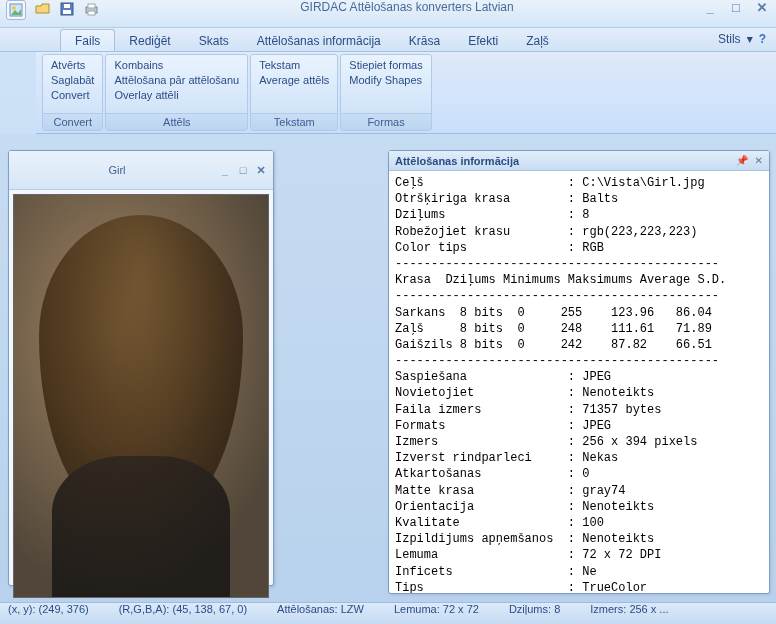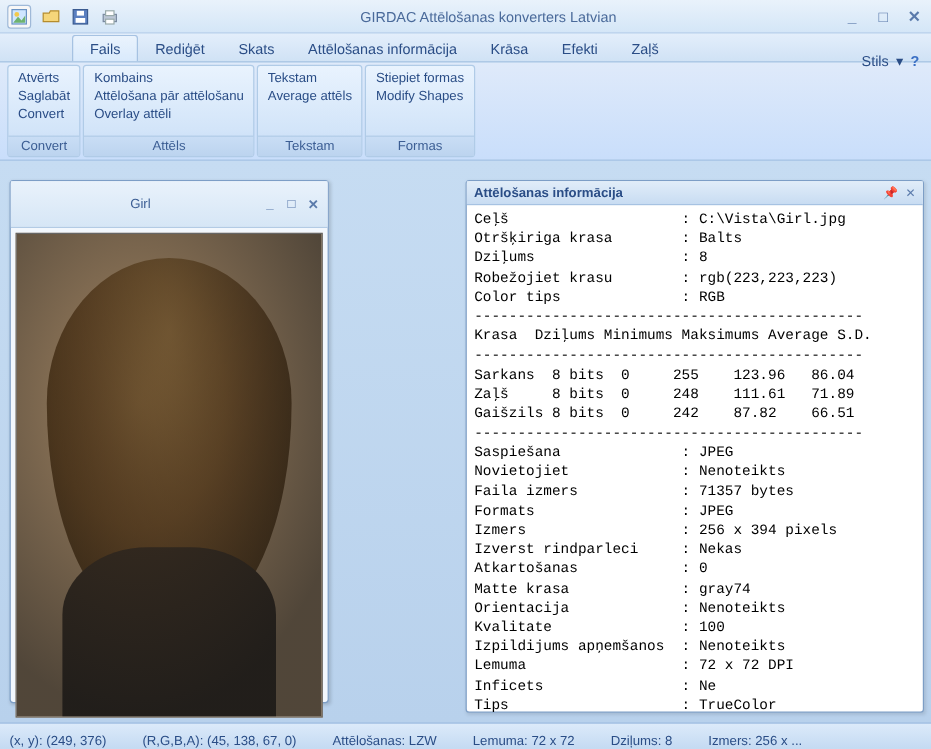--- a/index.html
+++ b/index.html
@@ -1,34 +1,34 @@
 <!DOCTYPE html>
 <html><head>
 <meta charset="utf-8">
 <style>
 * { box-sizing: border-box; margin: 0; padding: 0; font-family: "Segoe UI", Tahoma, sans-serif; }
 body { width: 776px; height: 624px; background: linear-gradient(to bottom, #cfe3f7, #bcd6f0); overflow: hidden; font-size: 12px; color: #1f3b6b; }
 
 
-.titlebar { height: 28px; background: linear-gradient(to bottom, #e9f2fb, #d4e6f7); display: flex; align-items: center; padding: 0 6px; border-bottom: 1px solid #b5cce8; }
+.titlebar { height: 28px; background: linear-gradient(to bottom, #e9f2fb, #d4e6f7); display: flex; align-items: flex-start; padding: 0 6px; border-bottom: 1px solid #b5cce8; }
 .titlebar .appicon { width: 20px; height: 20px; background: #f7f7f7; border: 1px solid #9fb9d8; border-radius: 3px; margin-right: 8px; display: flex; align-items: center; justify-content: center; }
 .titlebar .qat { display: flex; gap: 6px; margin-right: 12px; }
 .titlebar .qat .qbtn { width: 18px; height: 18px; display: flex; align-items: center; justify-content: center; cursor: pointer; }
 .titlebar .title { flex: 1; text-align: center; color: #4a6a9a; font-size: 12px; }
 .titlebar .winctrl { display: flex; gap: 10px; }
 .titlebar .winctrl span { cursor: pointer; color: #5a7aab; font-weight: bold; font-size: 13px; width: 16px; text-align: center; }
 
 
 .ribbon-tabs { height: 24px; background: linear-gradient(to bottom, #e3eefb, #d0e2f5); display: flex; align-items: end; padding: 0 50px 0 60px; border-bottom: 1px solid #a6c2e2; position: relative; }
 .ribbon-tabs .tab { padding: 4px 14px 3px; cursor: pointer; color: #2a4d86; font-size: 12px; }
 .ribbon-tabs .tab.active { background: linear-gradient(to bottom, #eaf3fd, #d9eafc); border: 1px solid #a6c2e2; border-bottom: none; border-radius: 3px 3px 0 0; }
-.ribbon-tabs .stils { position: absolute; right: 10px; top: 16px; display: flex; gap: 6px; align-items: flex-start; color: #2a4d86; cursor: pointer; }
-
-
-.ribbon { height: 82px; background: linear-gradient(to bottom, #dfeafa, #c9defb); border-bottom: 1px solid #9dbce0; display: flex; padding: 2px 6px; gap: 2px; }
+.ribbon-tabs .stils { position: absolute; right: 10px; top: 4px; display: flex; gap: 6px; align-items: flex-start; color: #2a4d86; cursor: pointer; }
+
+
+.ribbon { height: 82px; background: linear-gradient(to bottom, #dfeafa, #c9defb); border-bottom: 1px solid #9dbce0; display: flex; padding: 2px 6px; gap: 2px; margin-left: 36px; }
 .rgroup { border: 1px solid #b0cbe7; border-radius: 3px; background: linear-gradient(to bottom, #e9f3fe 0%, #d3e5f9 70%, #c5dbf5 100%); display: flex; flex-direction: column; min-width: 60px; }
 .rgroup .items { flex: 1; display: flex; flex-direction: column; padding: 3px 6px; gap: 1px; }
 .rgroup .items .ritem { color: #2a4d86; font-size: 11px; cursor: pointer; padding: 1px 2px; white-space: nowrap; }
 .rgroup .label { text-align: center; font-size: 11px; color: #3c5e94; padding: 2px 6px; background: linear-gradient(to bottom, #c9ddf5, #bcd4ef); border-top: 1px solid #b0cbe7; }
 
 
 .workspace { position: absolute; top: 134px; bottom: 22px; left: 0; right: 0; background: linear-gradient(to bottom, #c6dcf2, #b8d1ec); }
 
 
 .imgwin { position: absolute; left: 8px; top: 16px; width: 266px; height: 436px; background: #f2f7fd; border: 1px solid #7d9ec6; border-radius: 3px; box-shadow: 1px 1px 3px rgba(0,0,0,0.15); }
@@ -49,21 +49,21 @@
 .infopanel .iptitle { height: 20px; background: linear-gradient(to bottom, #e1edf9, #c8dcf2); border-bottom: 1px solid #a6c2e2; display: flex; align-items: center; padding: 0 6px; }
 .infopanel .iptitle .ipname { flex: 1; color: #2a4d86; font-size: 11px; font-weight: 600; }
 .infopanel .iptitle .ipctrl { display: flex; gap: 6px; }
 .infopanel .iptitle .ipctrl span { cursor: pointer; color: #5a7aab; font-size: 10px; }
 .infopanel .ipbody { flex: 1; overflow: auto; padding: 4px 6px; font-family: "Courier New", monospace; font-size: 12px; color: #000; white-space: pre; line-height: 1.35; }
 .infopanel .ipbody::-webkit-scrollbar { width: 16px; }
 .infopanel .ipbody::-webkit-scrollbar-track { background: #e8eff8; border-left:1px solid #c3d5eb;}
 .infopanel .ipbody::-webkit-scrollbar-thumb { background: linear-gradient(to right,#d0e0f3,#b6cde9); border:1px solid #9db9da; border-radius:2px;}
 
 
-.statusbar { position: absolute; bottom: 0; left: 0; right: 0; height: 22px; background: linear-gradient(to bottom, #dceafa, #c4daf2); border-top: 1px solid #9dbce0; display: flex; align-items: flex-end; padding: 0 8px; gap: 30px; color: #2a4d86; font-size: 11px; }
+.statusbar { position: absolute; bottom: 0; left: 0; right: 0; height: 22px; background: linear-gradient(to bottom, #dceafa, #c4daf2); border-top: 1px solid #9dbce0; display: flex; align-items: flex-start; padding: 0 8px; gap: 30px; color: #2a4d86; font-size: 11px; }
 .statusbar .sitem { white-space: nowrap; }
 </style>
 </head>
 <body>
 
 <div class="titlebar">
   <div class="appicon">
     <svg width="14" height="14" viewBox="0 0 14 14">
         <rect x="1" y="1" width="12" height="12" fill="#cfe6ff" stroke="#6a93c4"></rect>
         <circle cx="5" cy="5" r="2" fill="#f2c94c"></circle>

